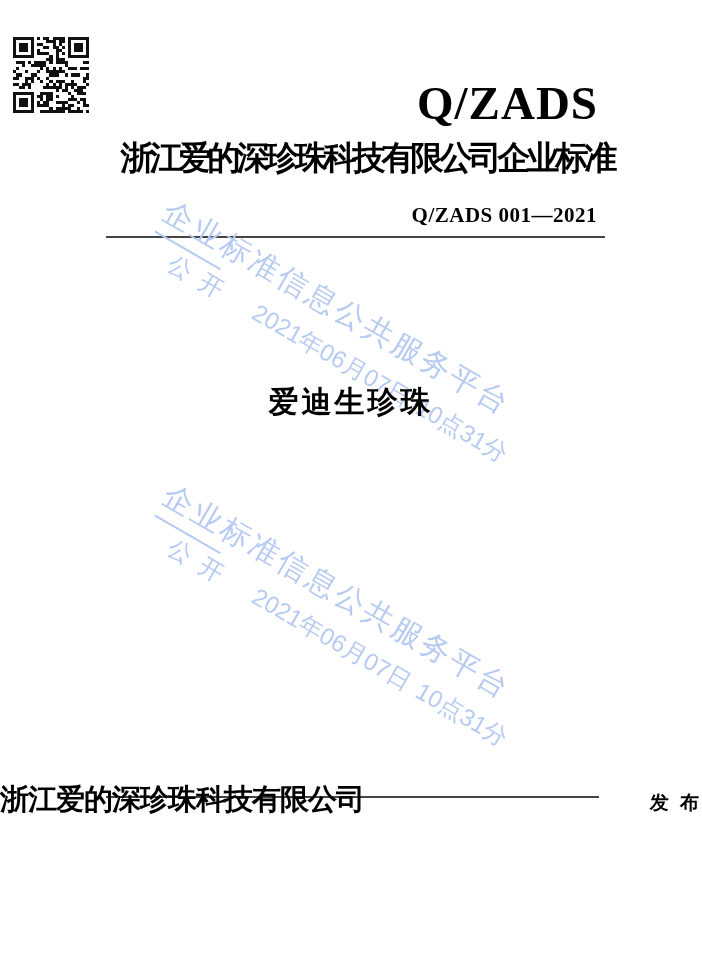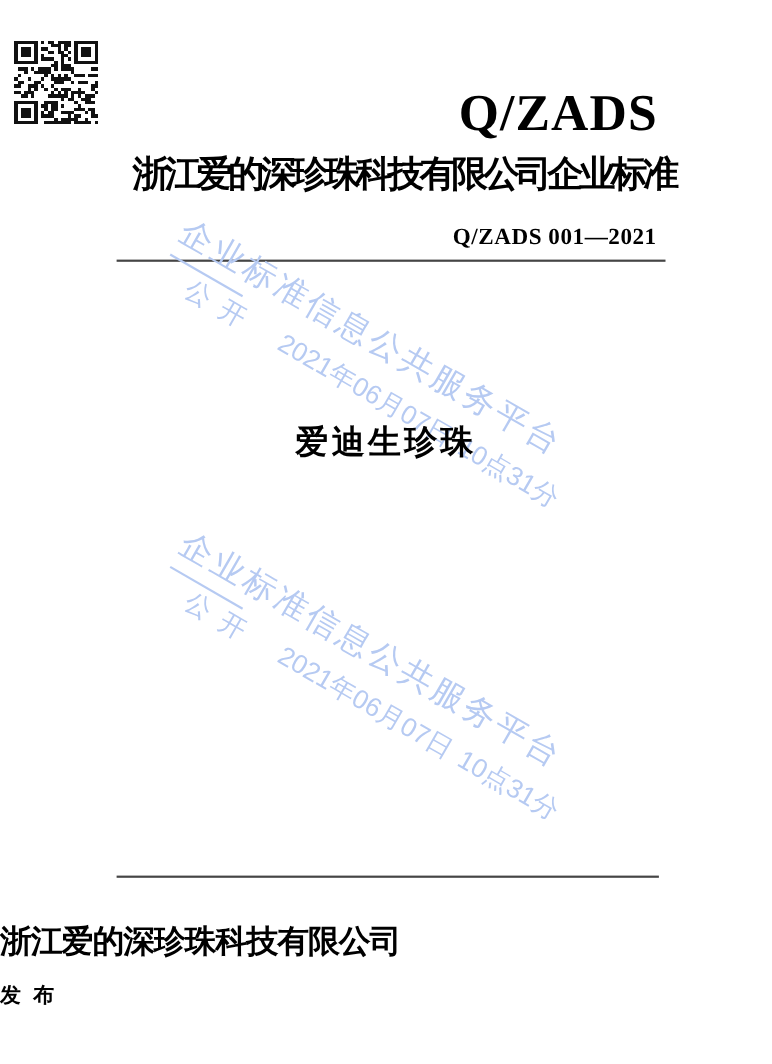--- a/index.html
+++ b/index.html
@@ -57,22 +57,22 @@
   #dates-row{
     top:775px;left:106px;width:456px;
     display:flex;justify-content:space-between;align-items:baseline;
   }
   .date-item{display:flex;align-items:baseline;gap:7px;white-space:nowrap;}
   .date-value{font-family:"Liberation Serif",serif;font-weight:bold;font-size:17px;}
   .date-label{font-weight:bold;font-size:17px;letter-spacing:1px;}
 
   
   #publisher-row{
-    top:836px;left:0;width:100%;
-    display:flex;justify-content:space-between;align-items:baseline;gap:16px;white-space:nowrap;flex-direction:column;
+    top:780px;left:0;width:100%;
+    display:flex;justify-content:space-between;align-items:baseline;gap:16px;white-space:nowrap;
   }
   #publisher-name{
     font-family:"Liberation Serif",serif;font-weight:bold;
     font-size:29px;letter-spacing:-1px;
   }
   #publisher-action{font-weight:bold;font-size:19px;letter-spacing:3px;}
 </style>
 </head>
 <body>
 

